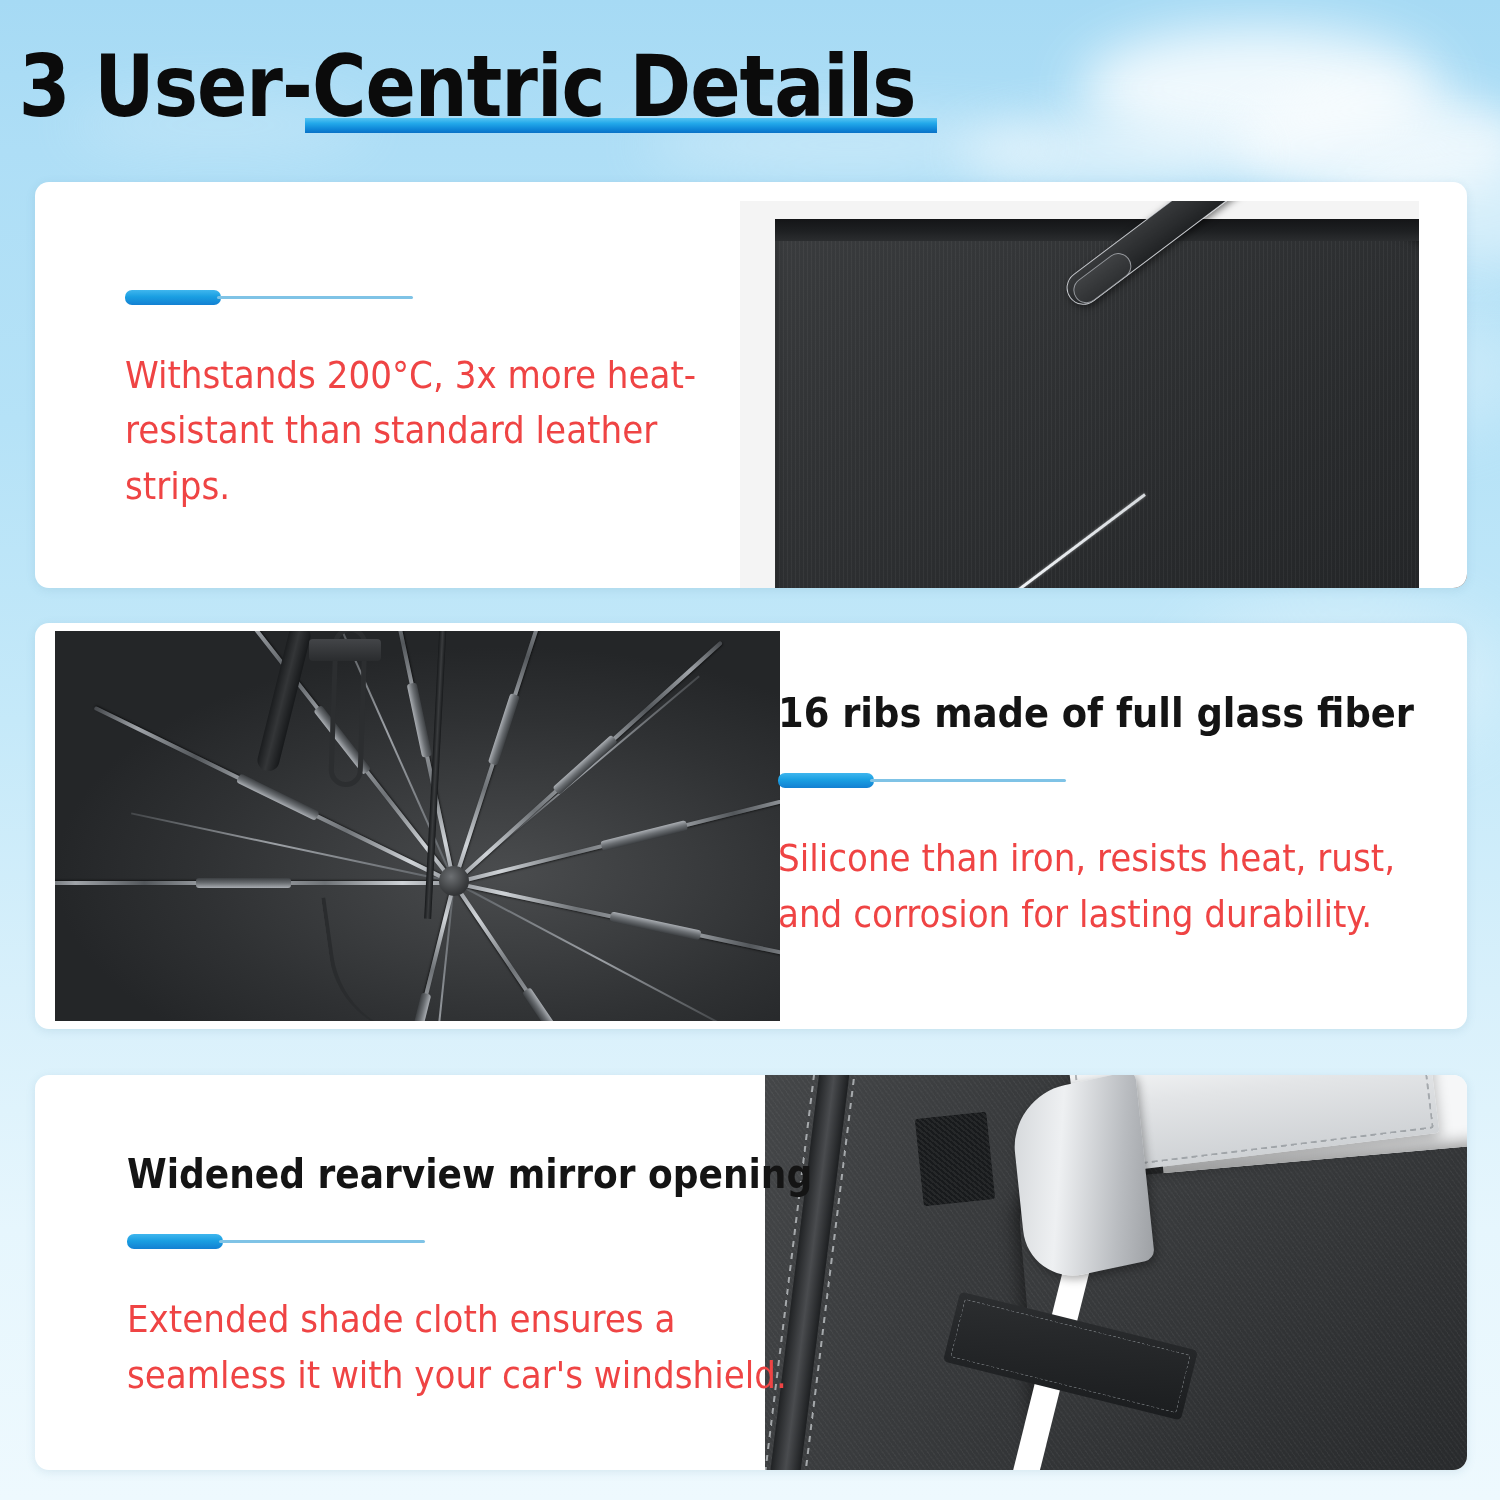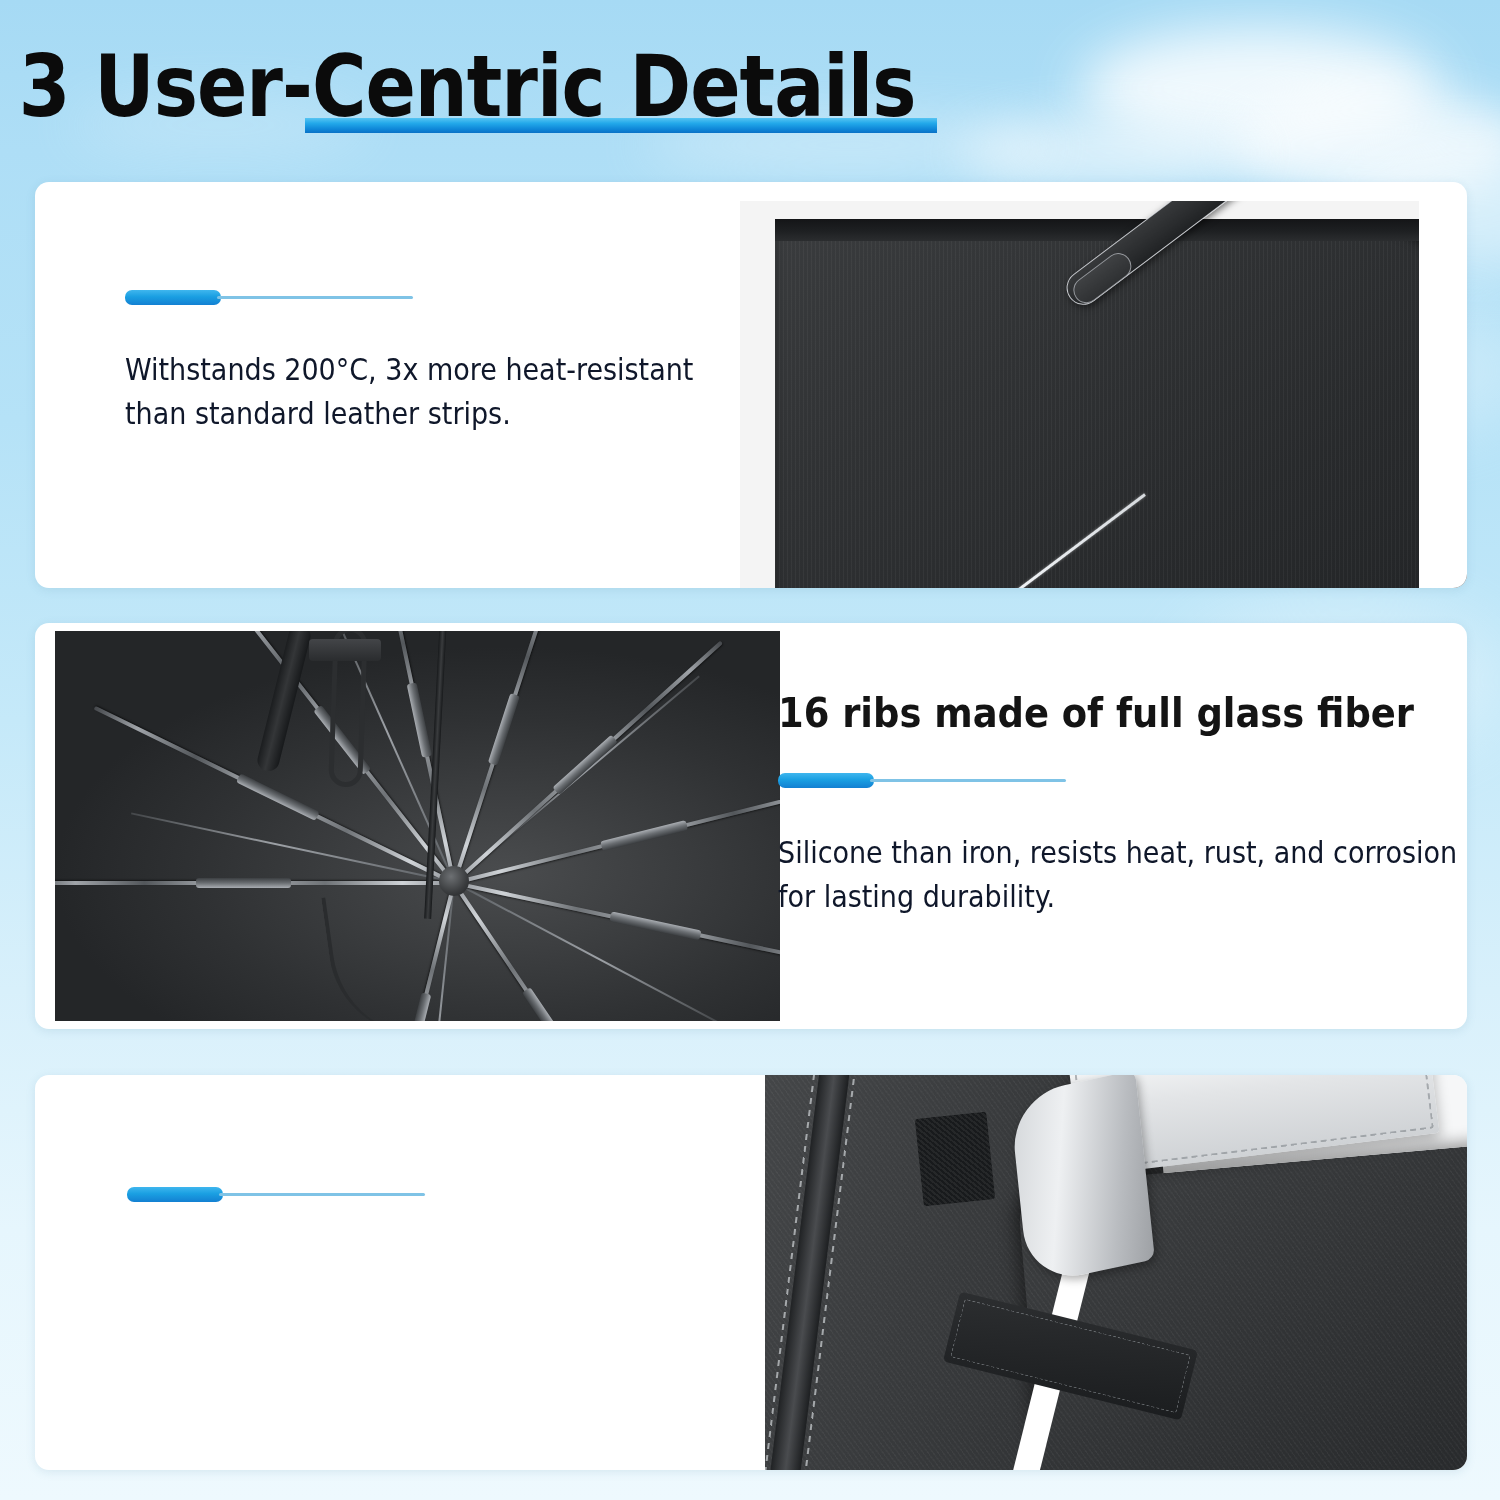--- a/index.html
+++ b/index.html
@@ -110,22 +110,22 @@
   .divider .line {
     position:absolute; left:92px; top:8px;
     width:196px; height:3px;
     border-radius:2px;
     background:#7fc3e6;
   }
   .card-3 .divider .line { width:206px; }
 
   .body-text {
     font-family:"DejaVu Sans Condensed","Liberation Sans Narrow","Liberation Sans", sans-serif;
-    font-size:30px;
-    color:#0f172a;
+    font-size:38px;
+    color:#ef4444;
     line-height:1.46;
     letter-spacing:0px;
   }
 
   
   .photo { position:absolute; overflow:hidden; }
   .photo-1 { left:705px; top:19px;  width:727px; height:387px; }
   .photo-2 { left:20px;  top:8px;   width:725px; height:390px; }
   .photo-3 { left:730px; top:0px;   width:702px; height:395px; }
 
@@ -422,20 +422,22 @@
       <div class="ph3-seam"></div>
       <div class="ph3-velcro"></div>
       <div class="ph3-gap"></div>
       <div class="ph3-right"></div>
       <div class="ph3-strap"></div>
       <div class="ph3-strap-fold"></div>
       <div class="ph3-tab"></div>
     </div>
 
     <div class="copy">
+      <div class="headline">Widened rearview mirror opening</div>
       <div class="divider">
         <div class="stub"></div>
         <div class="line"></div>
       </div>
+      <div class="body-text">Extended shade cloth ensures a seamless it with your car's windshield.</div>
     </div>
   </div>
 
 </div>
 
 </body></html>

